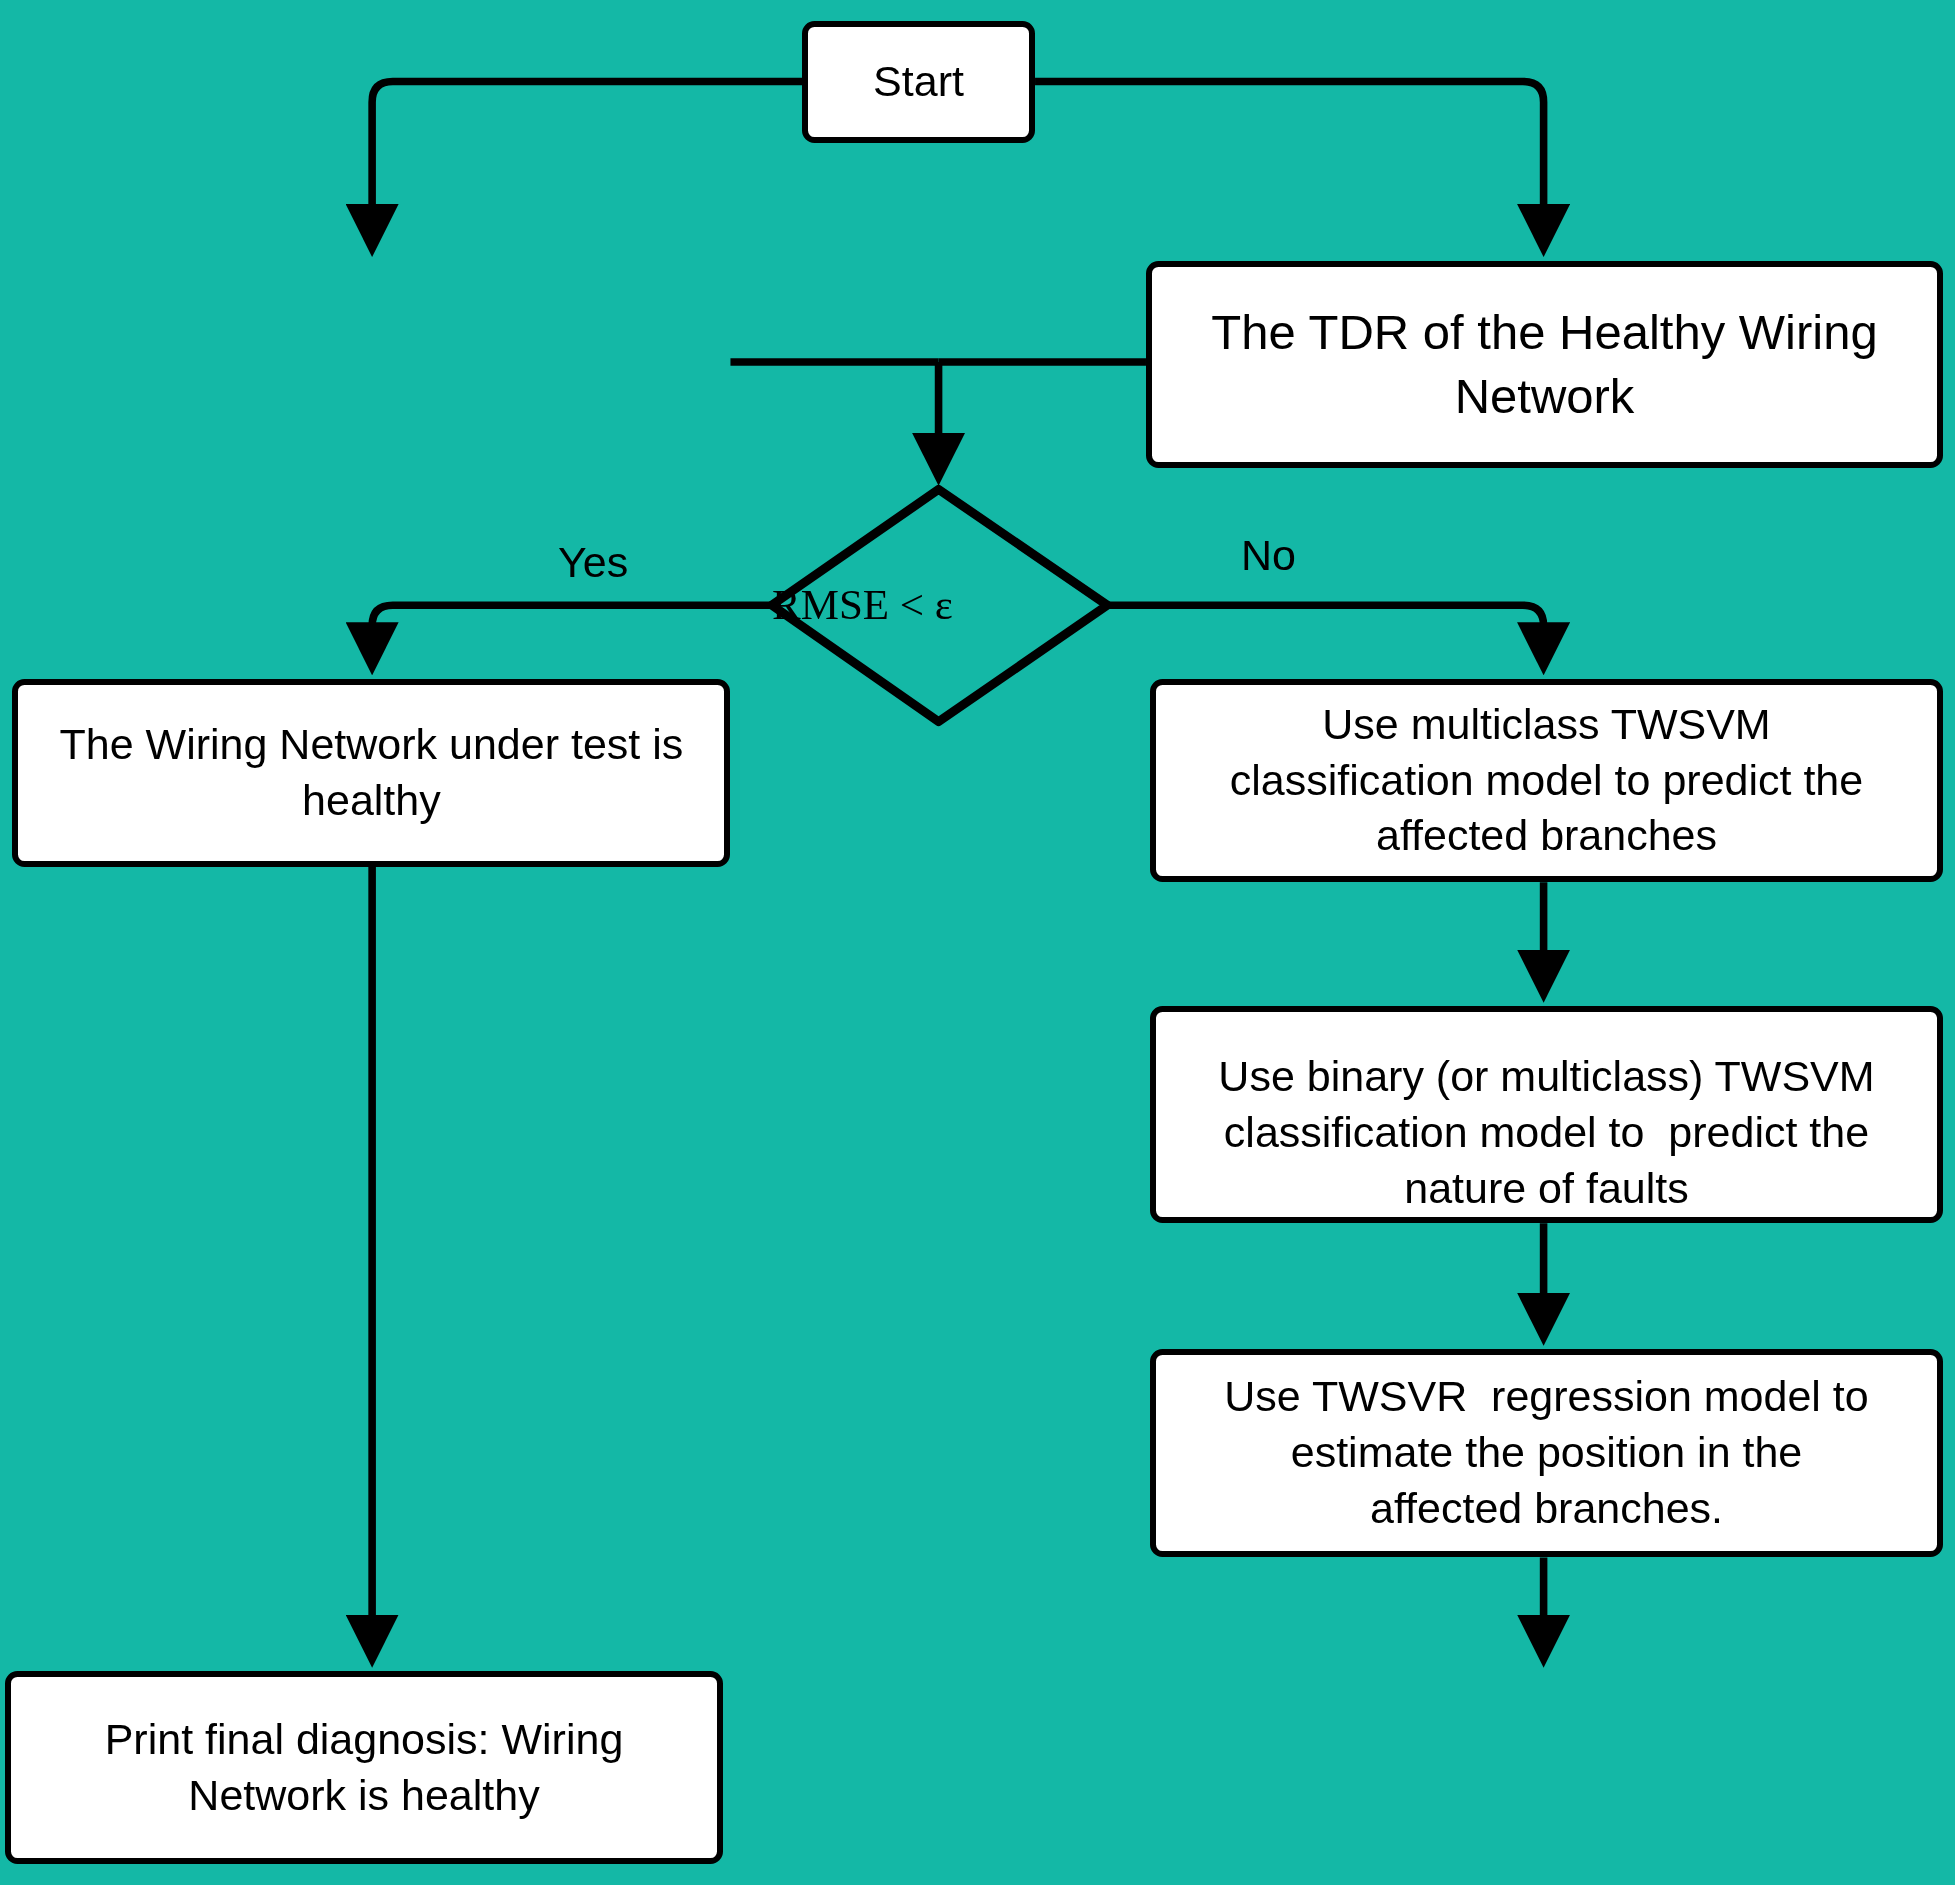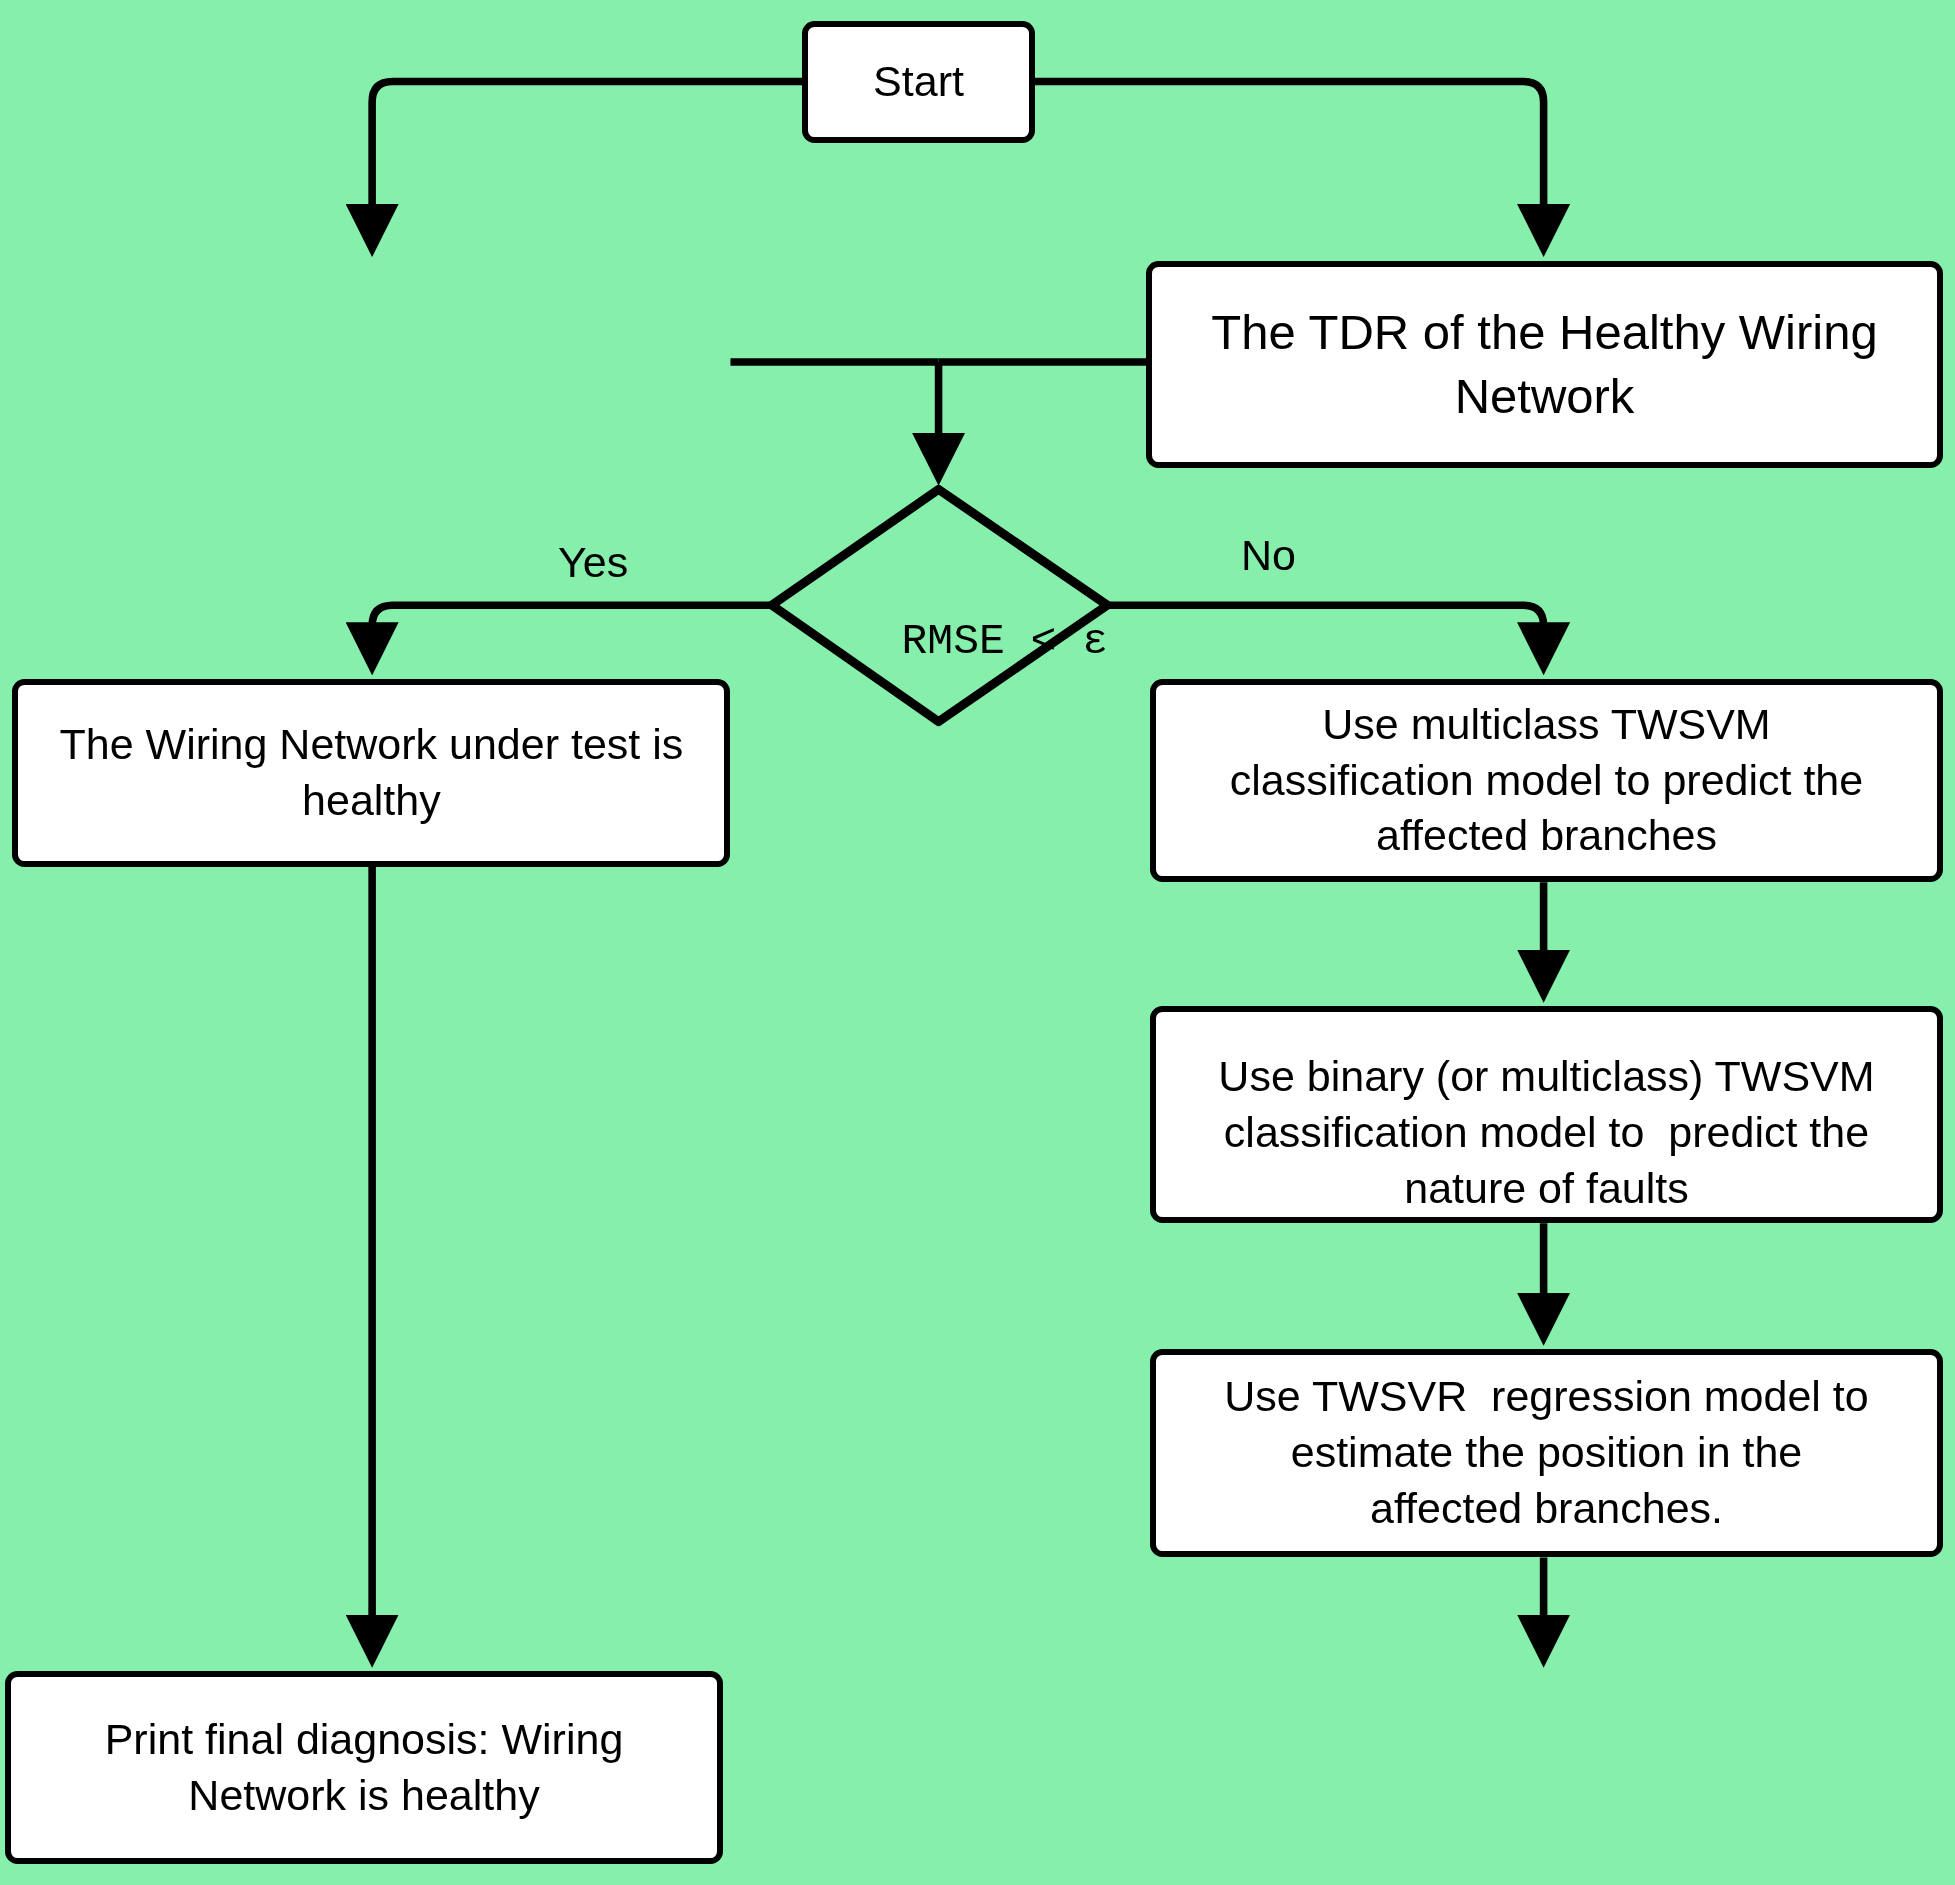--- a/index.html
+++ b/index.html
@@ -7,21 +7,21 @@
     padding: 0;
     background: #ffffff;
   }
   body {
     font-family: "Liberation Sans", sans-serif;
   }
   #canvas {
     position: relative;
     width: 1955px;
     height: 1885px;
-    background: #86efac;
+    background: #14b8a6;
     overflow: hidden;
   }
   #flow-svg {
     position: absolute;
     left: 0;
     top: 0;
     width: 1955px;
     height: 1885px;
   }
   .node-box {
@@ -36,24 +36,23 @@
     text-align: center;
     color: #000000;
     font-family: "Liberation Sans", sans-serif;
     line-height: 1.30;
     padding: 0 16.5px;
     white-space: pre-wrap;
   }
   .diamond-label {
     position: absolute;
     color: #000000;
-    font-family: Liberation Mono, monospace;
-    text-align: right;
+    font-family: Liberation Serif, serif;
+    text-align: left;
     white-space: nowrap;
-    margin-top: 37px;
   }
   .edge-label {
     position: absolute;
     color: #000000;
     font-family: "Liberation Sans", sans-serif;
     white-space: nowrap;
   }
 </style>
 </head>
 <body>

